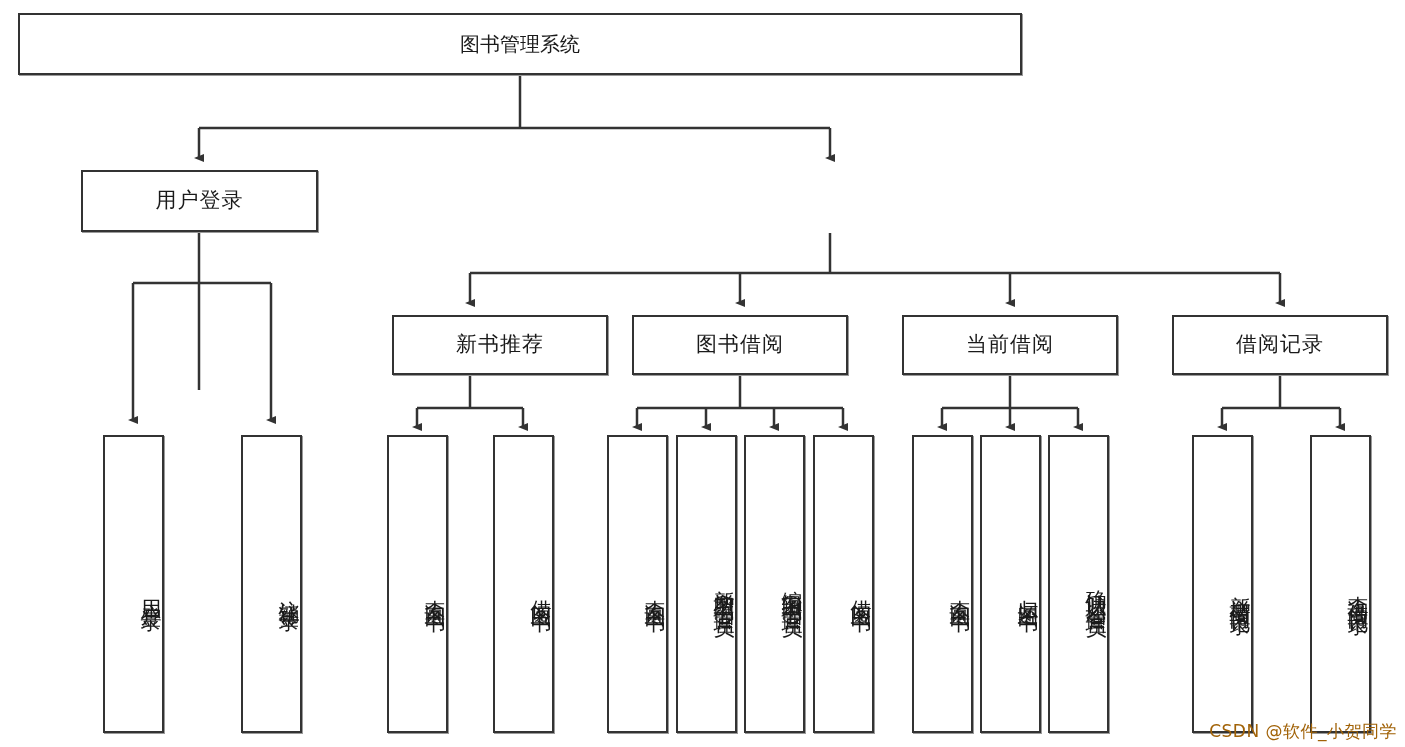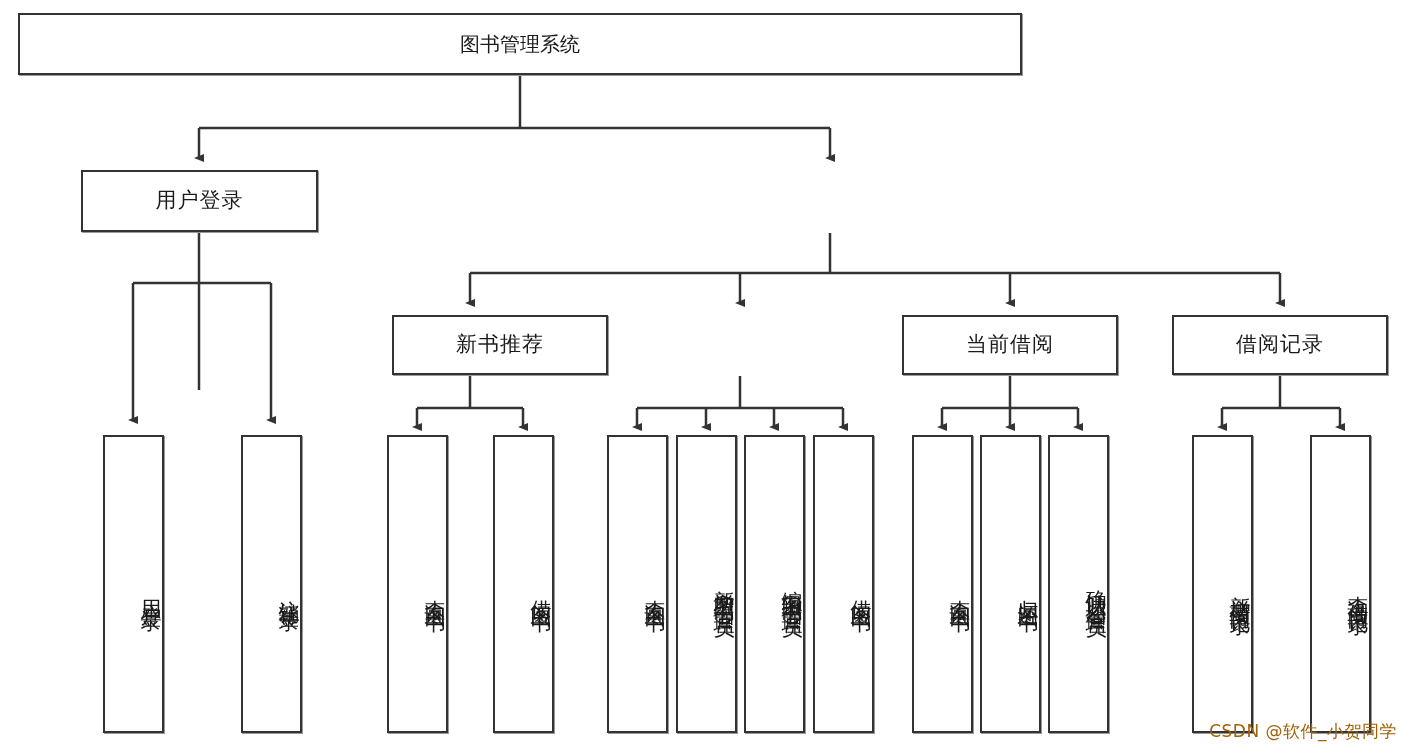--- a/index.html
+++ b/index.html
@@ -143,20 +143,23 @@
 
   <div class="node h" style="left:81px; top:170px; width:237px; height:62px;">
     <span class="lbl">用户登录</span>
   </div>
 
 
   <div class="node h" style="left:362px; top:315px; width:216px; height:60px;margin-left:30px;">
     <span class="lbl">新书推荐</span>
   </div>
 
+  <div class="node h" style="left:632px; top:315px; width:216px; height:60px;">
+    <span class="lbl">图书借阅</span>
+  </div>
 
   <div class="node h" style="left:902px; top:315px; width:216px; height:60px;justify-content:center;">
     <span class="lbl">当前借阅</span>
   </div>
 
   <div class="node h" style="left:1172px; top:315px; width:216px; height:60px;">
     <span class="lbl">借阅记录</span>
   </div>
 
   <div class="node leaf" style="left:103px; top:435px; width:61px; height:298px;">

